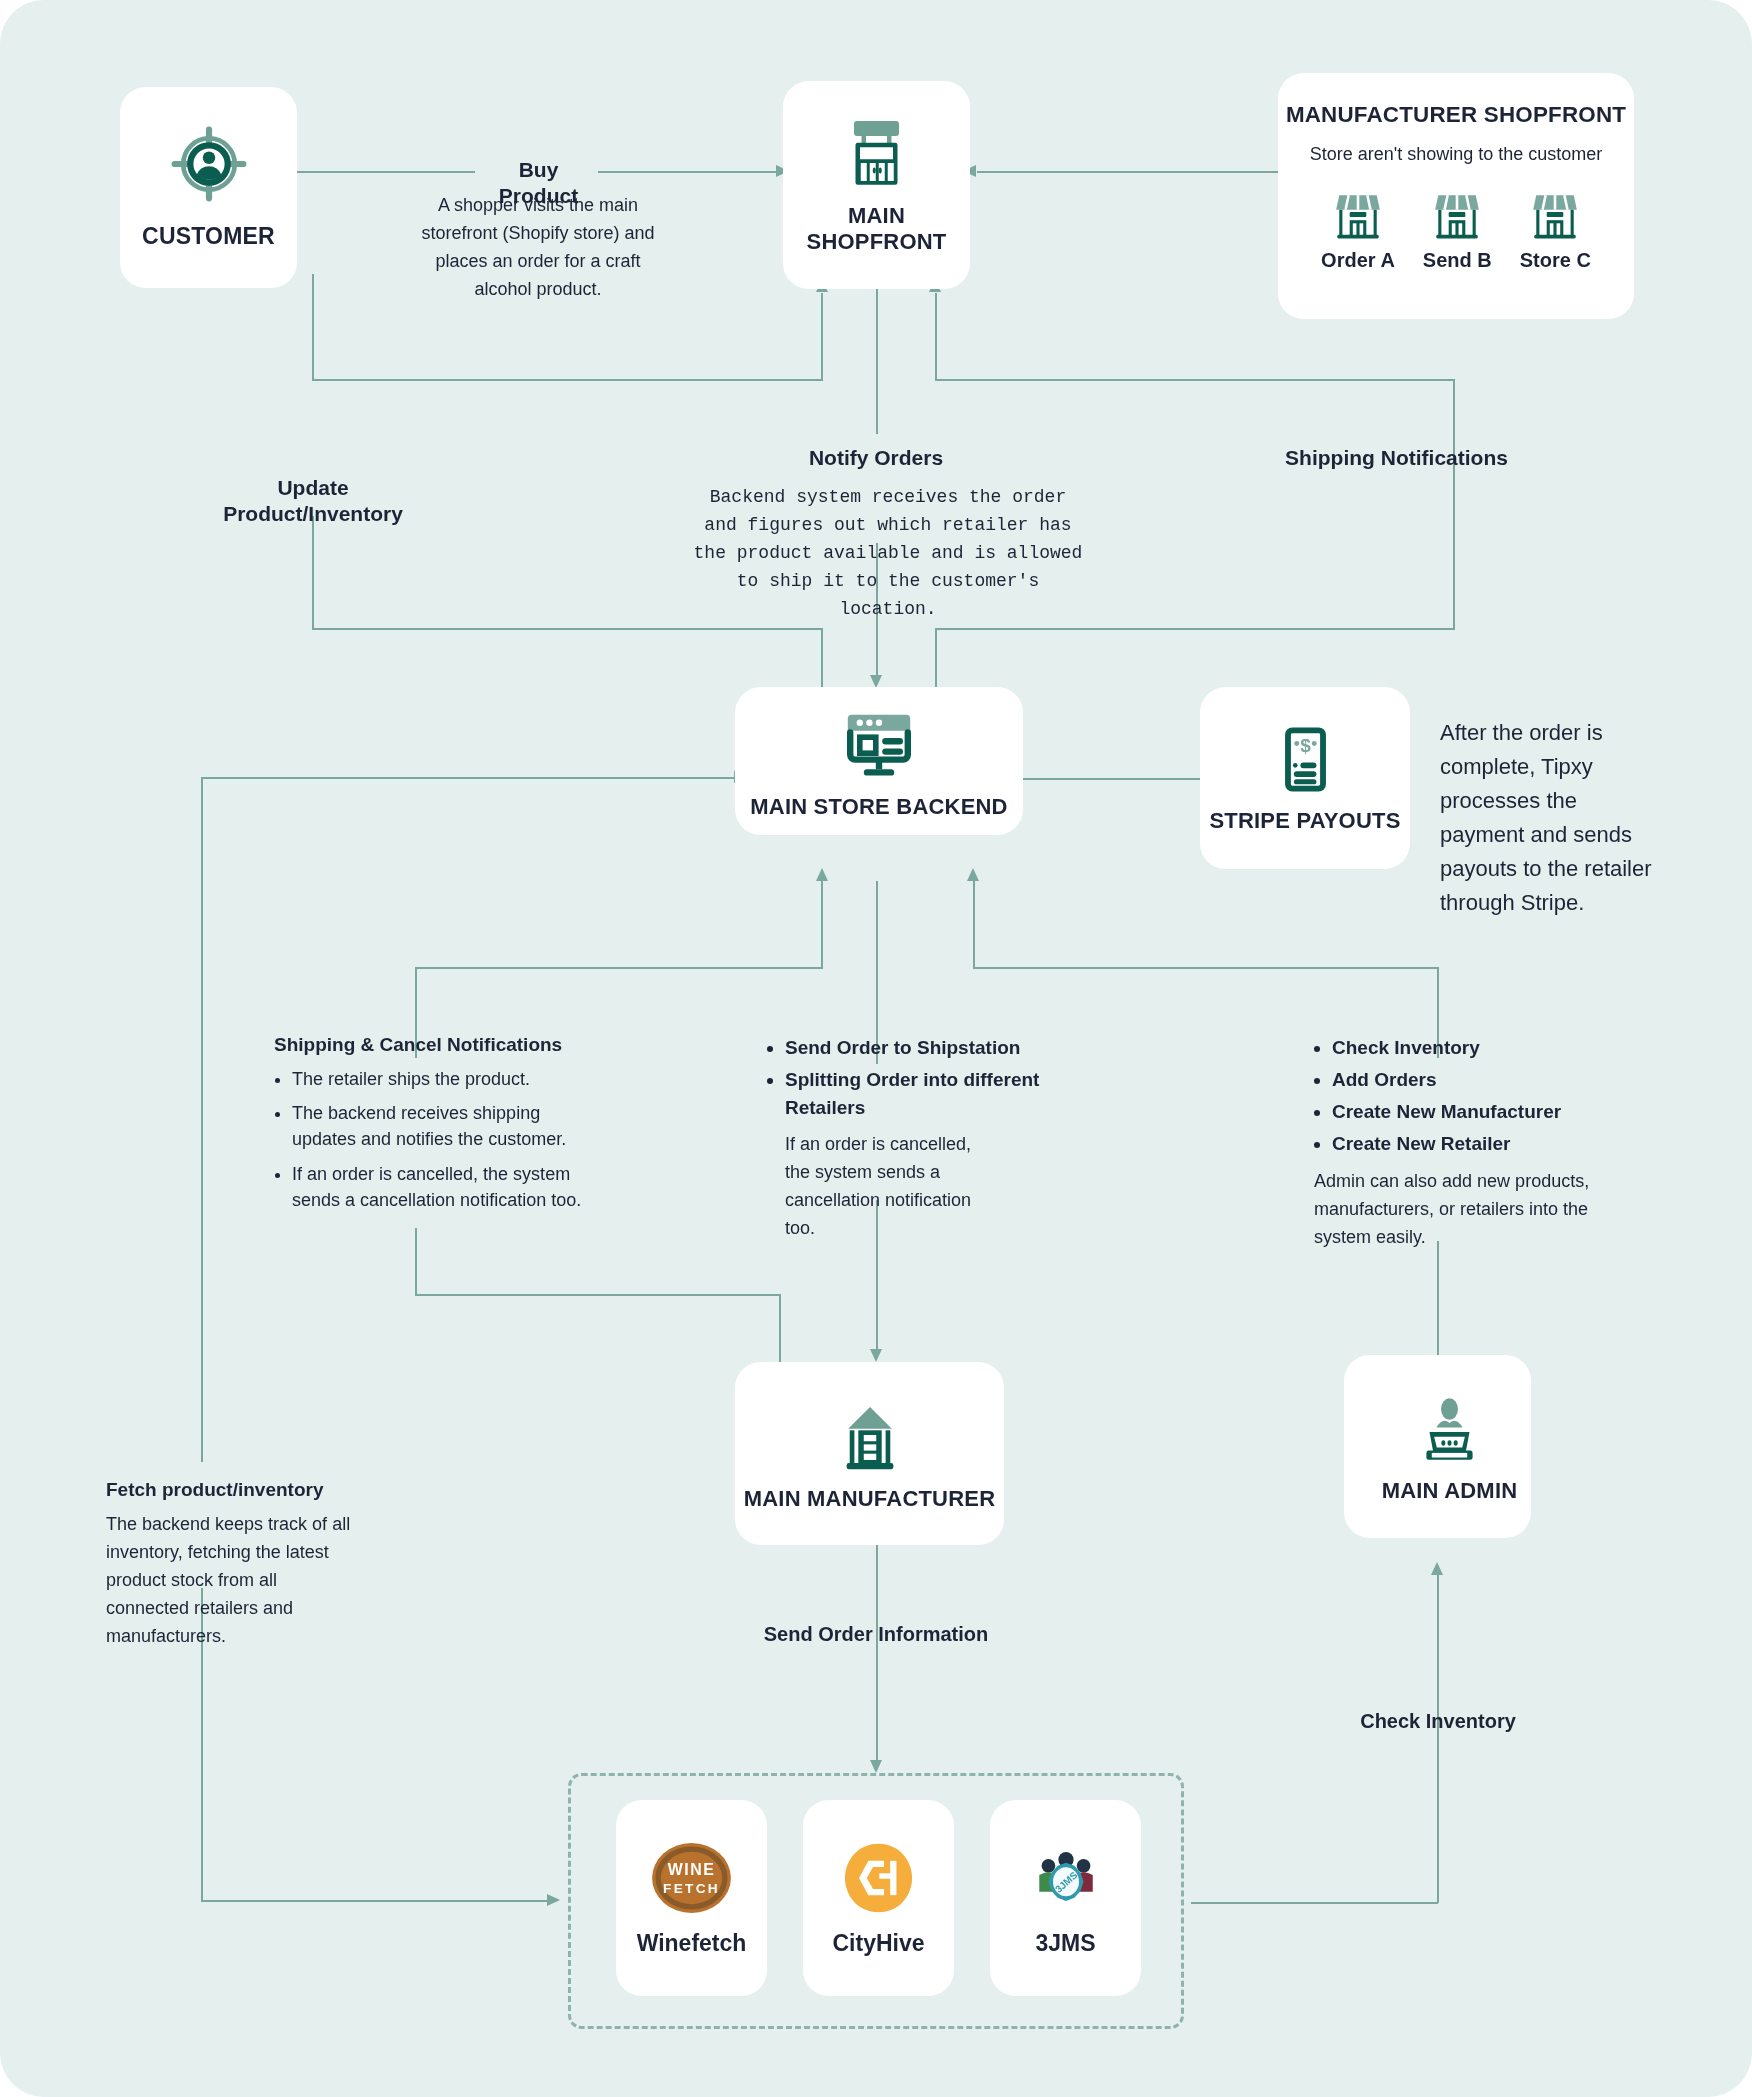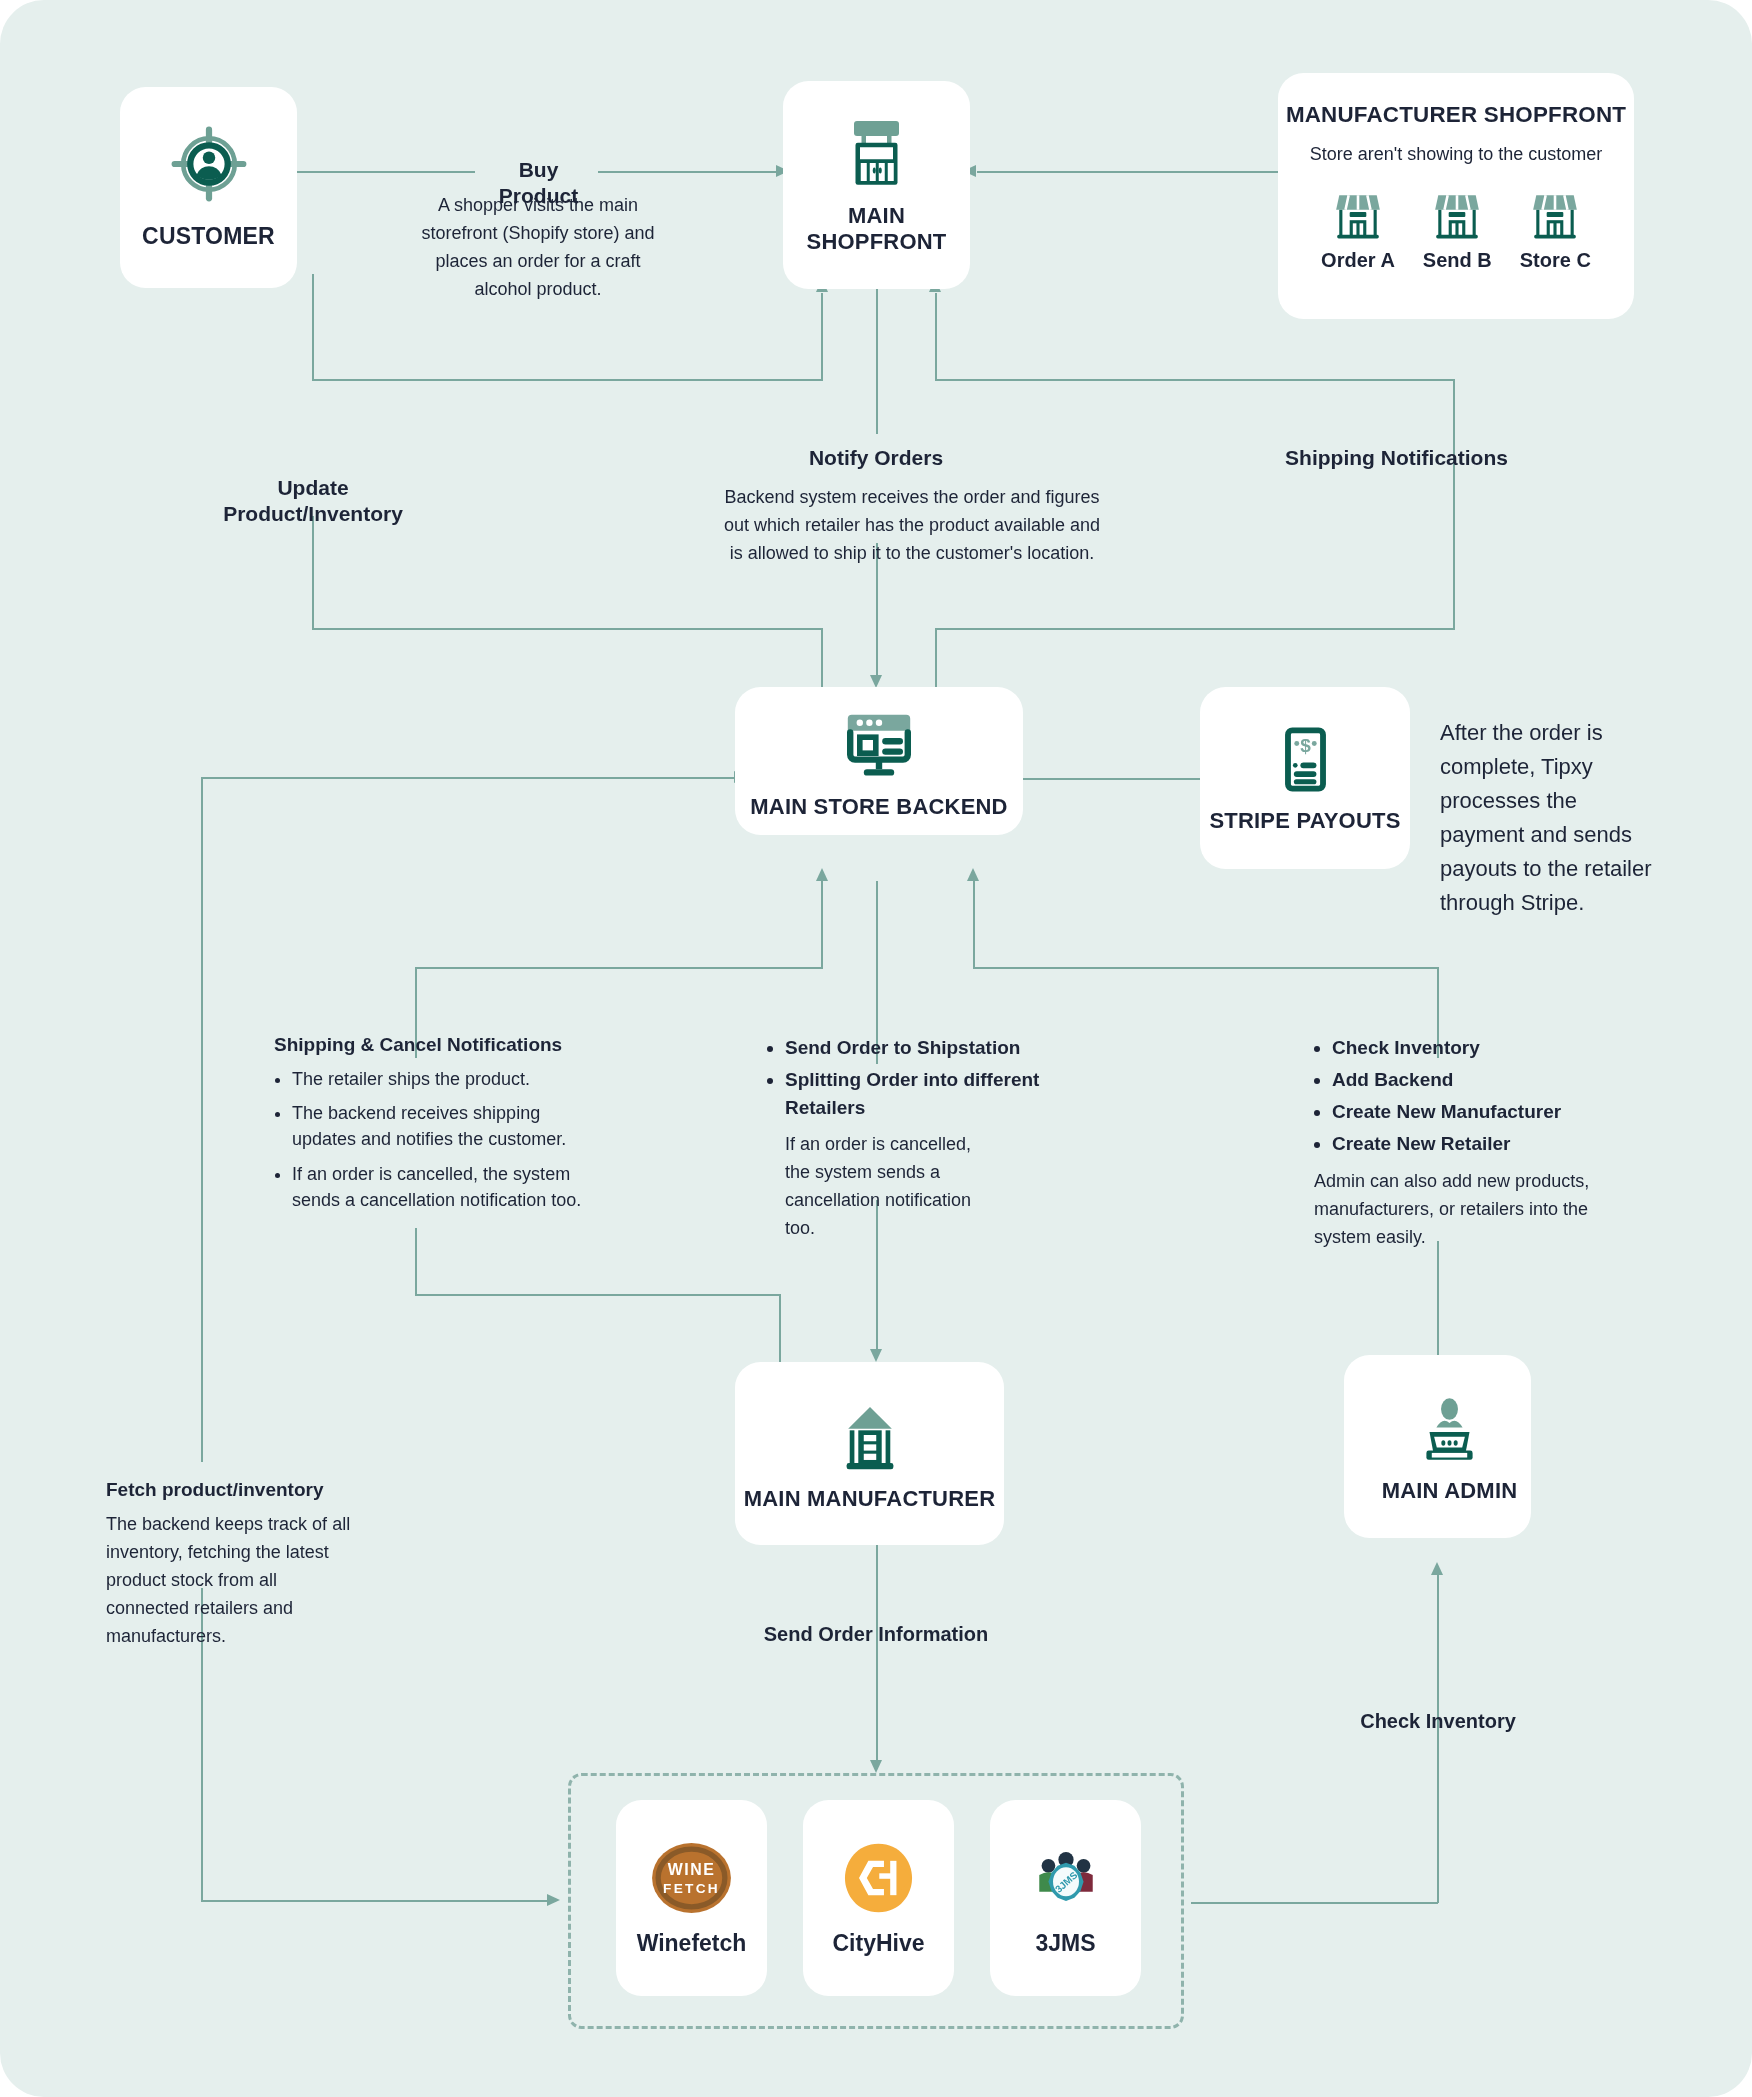--- a/index.html
+++ b/index.html
@@ -348,21 +348,21 @@
 
   <div class="flow-title" style="left:479px;top:157px;width:119px;font-size:21px;">Buy Product</div>
   <div class="flow-desc" style="left:415px;top:192px;width:246px;font-size:18px;">A shopper visits the main storefront (Shopify store) and places an order for a craft alcohol product.</div>
 
   <div class="flow-title" style="left:192px;top:475px;width:242px;font-size:21px;">
     <div>Update</div>
     <div>Product/Inventory</div>
   </div>
 
   <div class="flow-title" style="left:730px;top:445px;width:292px;font-size:21px;">Notify Orders</div>
-  <div class="flow-desc" style="left:716px;top:484px;width:392px;font-size:18px;">Backend system receives the order and figures out which retailer has the product available and is allowed to ship it to the customer's location.</div>
+  <div class="flow-desc" style="left:692px;top:484px;width:392px;font-size:18px;font-family:Liberation Mono, monospace;">Backend system receives the order and figures out which retailer has the product available and is allowed to ship it to the customer's location.</div>
 
   <div class="flow-title" style="left:1214px;top:445px;width:365px;font-size:21px;">Shipping Notifications</div>
 
   <div class="flow-desc-left" style="left:1440px;top:716px;width:219px;font-size:22px;">After the order is complete, Tipxy processes the payment and sends payouts to the retailer through Stripe.</div>
 
   <div class="bullets" style="left:274px;top:1034px;width:333px;">
     <div class="bhead" style="font-size:19px;">Shipping &amp; Cancel Notifications</div>
     <ul style="font-size:18px;">
       <li>The retailer ships the product.</li>
       <li>The backend receives shipping updates and notifies the customer.</li>
@@ -374,21 +374,21 @@
     <ul style="font-size:19px;">
       <li class="strong">Send Order to Shipstation</li>
       <li class="strong">Splitting Order into different Retailers</li>
     </ul>
     <div class="sub" style="font-size:18px;padding-left:18px;width:214px;">If an order is cancelled, the system sends a cancellation notification too.</div>
   </div>
 
   <div class="bullets" style="left:1314px;top:1034px;width:310px;">
     <ul style="font-size:19px;">
       <li class="strong">Check Inventory</li>
-      <li class="strong">Add Backend</li>
+      <li class="strong">Add Orders</li>
       <li class="strong">Create New Manufacturer</li>
       <li class="strong">Create New Retailer</li>
     </ul>
     <div class="sub" style="font-size:18px;width:283px;">Admin can also add new products, manufacturers, or retailers into the system easily.</div>
   </div>
 
   <div class="bullets" style="left:106px;top:1479px;width:265px;">
     <div class="bhead" style="font-size:19px;">Fetch product/inventory</div>
     <div style="font-size:18px;line-height:1.55;width:256px;">The backend keeps track of all inventory, fetching the latest product stock from all connected retailers and manufacturers.</div>
   </div>

